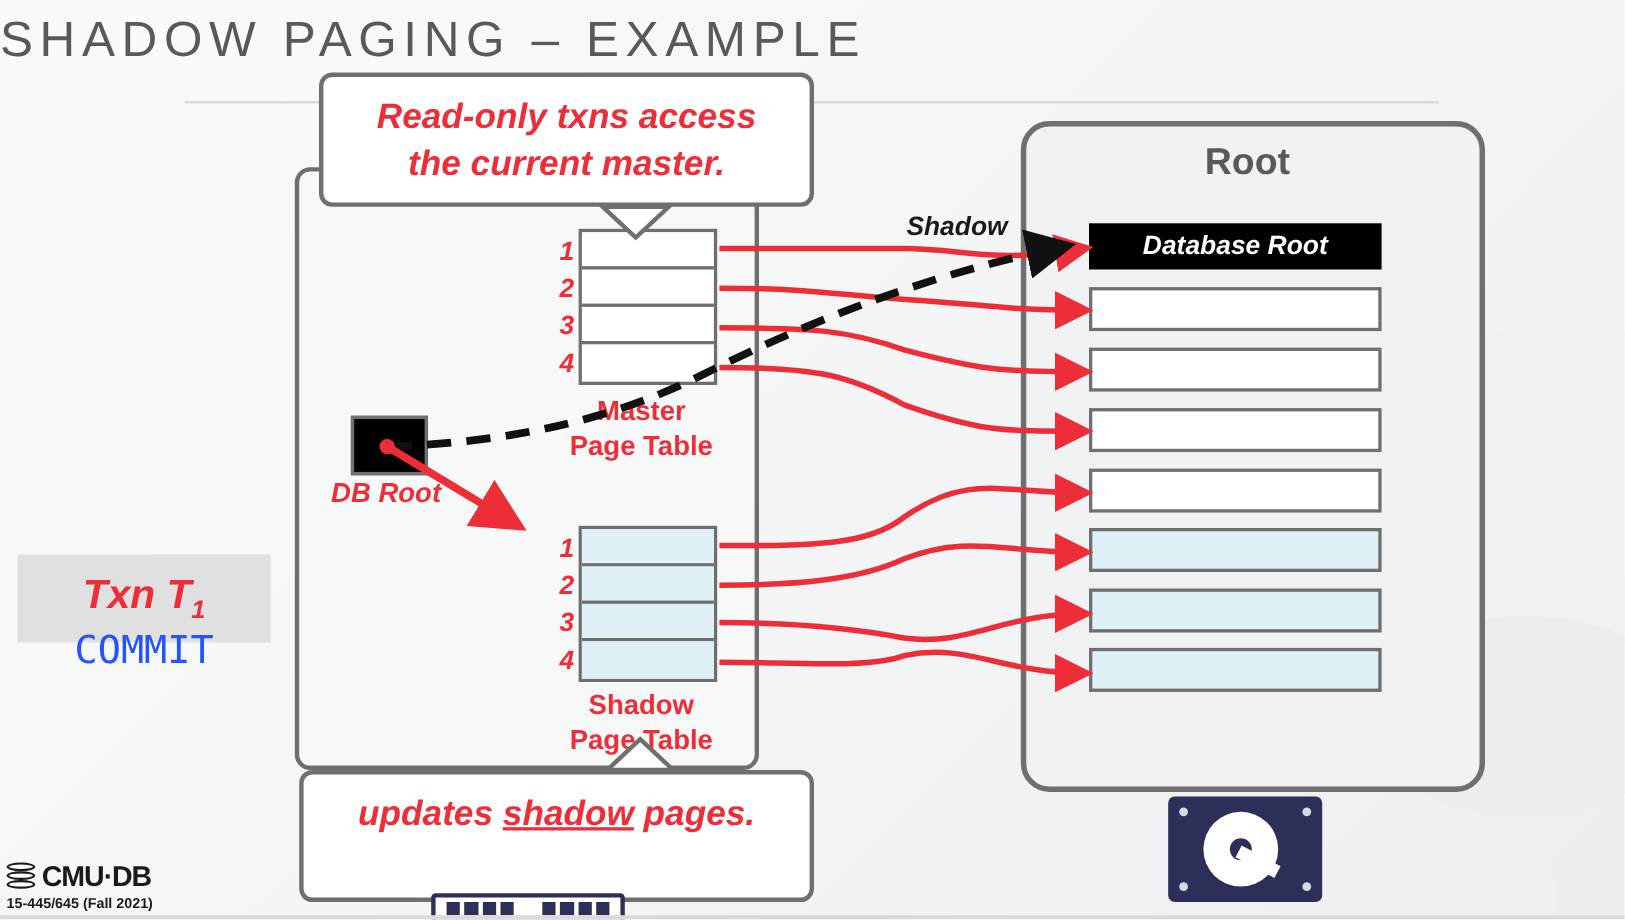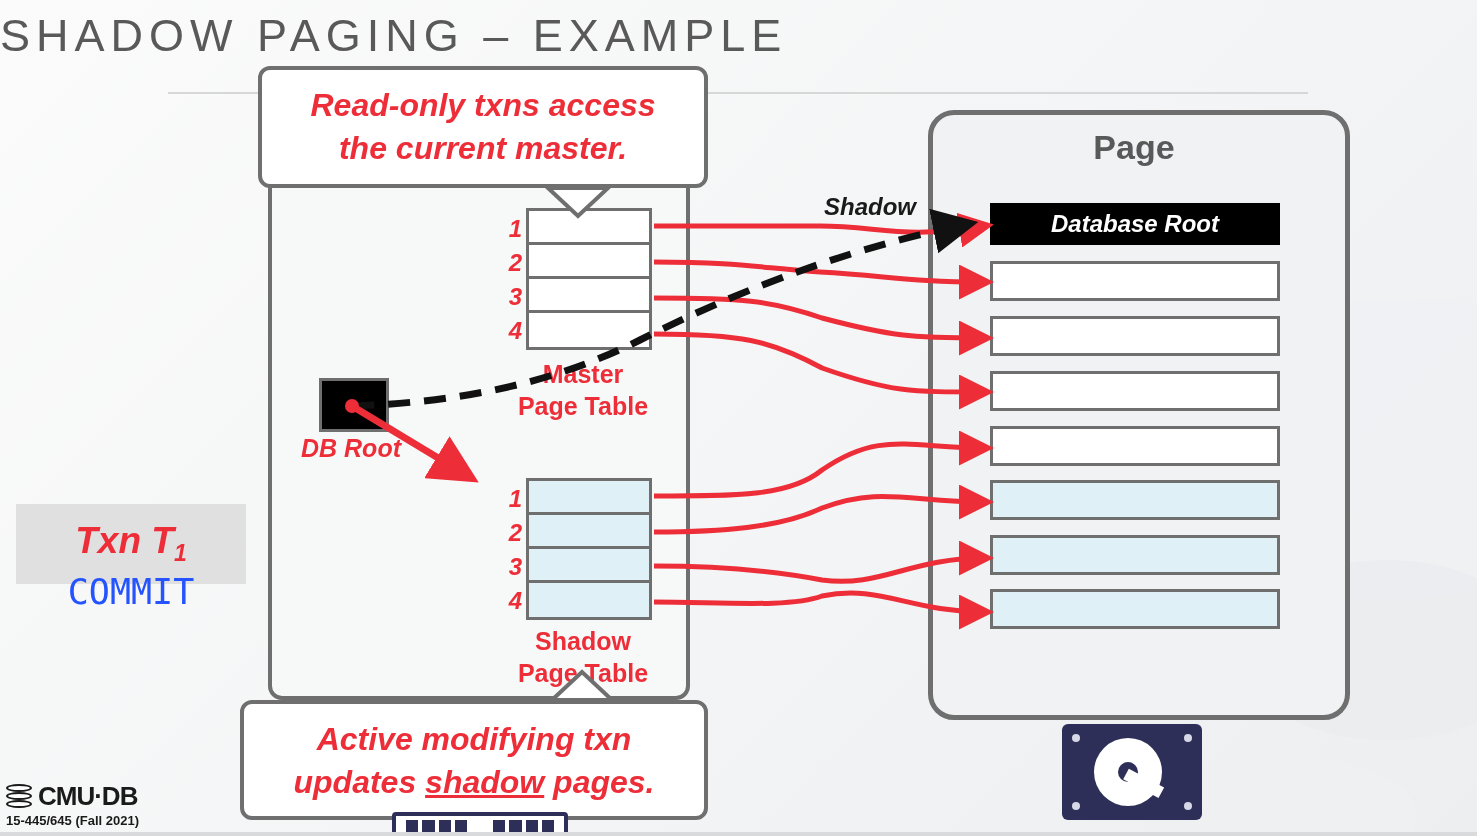--- a/index.html
+++ b/index.html
@@ -105,21 +105,21 @@
     text-align: center;
     font-size: 34px;
     font-weight: bold;
     color: #595959;
   }
 
   
   .slot {
     position: absolute;
     left: 990px;
-    width: 290px;
+    width: 266px;
     height: 40px;
     border: 3px solid #6f6f6f;
     background: #ffffff;
     box-sizing: border-box;
   }
   .slot.root {
     background: #000000;
     color: #ffffff;
     display: flex;
     align-items: center;
@@ -209,20 +209,21 @@
   .callout {
     position: absolute;
     border: 4px solid #6f6f6f;
     border-radius: 12px;
     background: #ffffff;
     color: #ed2e38;
     font-weight: bold;
     font-style: italic;
     text-align: center;
     box-sizing: border-box;
+    margin-left: 32px;
   }
   #callout-top {
     left: 258px; top: 66px;
     width: 450px; height: 122px;
     font-size: 32px;
     line-height: 1.33;
     padding-top: 14px;
   }
   #callout-bottom {
     left: 240px; top: 700px;
@@ -391,21 +392,21 @@
     <div class="cell"></div>
     <div class="cell"></div>
     <div class="cell"></div>
   </div>
   <div id="shadow-caption" class="table-caption">
     <div>Shadow</div>
     <div>Page Table</div>
   </div>
 
   <div id="disk-box"></div>
-  <div id="disk-title">Page</div>
+  <div id="disk-title">Root</div>
 
   <div class="slot root" style="top:203px;">
     <span>Database Root</span>
   </div>
   <div class="slot" style="top:261px;"></div>
   <div class="slot" style="top:316px;"></div>
   <div class="slot" style="top:371px;"></div>
   <div class="slot" style="top:426px;"></div>
   <div class="slot shadow" style="top:480px;"></div>
   <div class="slot shadow" style="top:535px;"></div>
@@ -446,21 +447,20 @@
     <path d="M548,188 L578,216 L608,188 Z" fill="#ffffff" stroke="#6f6f6f" stroke-width="4"></path>
     <path d="M552,700 L582,672 L612,700 Z" fill="#ffffff" stroke="#6f6f6f" stroke-width="4"></path>
   </svg>
 
   <div id="callout-top" class="callout">
     <div>Read-only txns access</div>
     <div>the current master.</div>
   </div>
 
   <div id="callout-bottom" class="callout">
-    <div>Active modifying txn</div>
     <div><span>updates </span><u>shadow</u><span> pages.</span></div>
   </div>
 
   <div id="disk-icon">
     <div class="platter"></div>
     <div class="hub"></div>
     <div class="arm"></div>
     <div class="screw" style="left:10px; top:10px;"></div>
     <div class="screw" style="left:10px; bottom:10px;"></div>
     <div class="screw" style="right:10px; top:10px;"></div>

